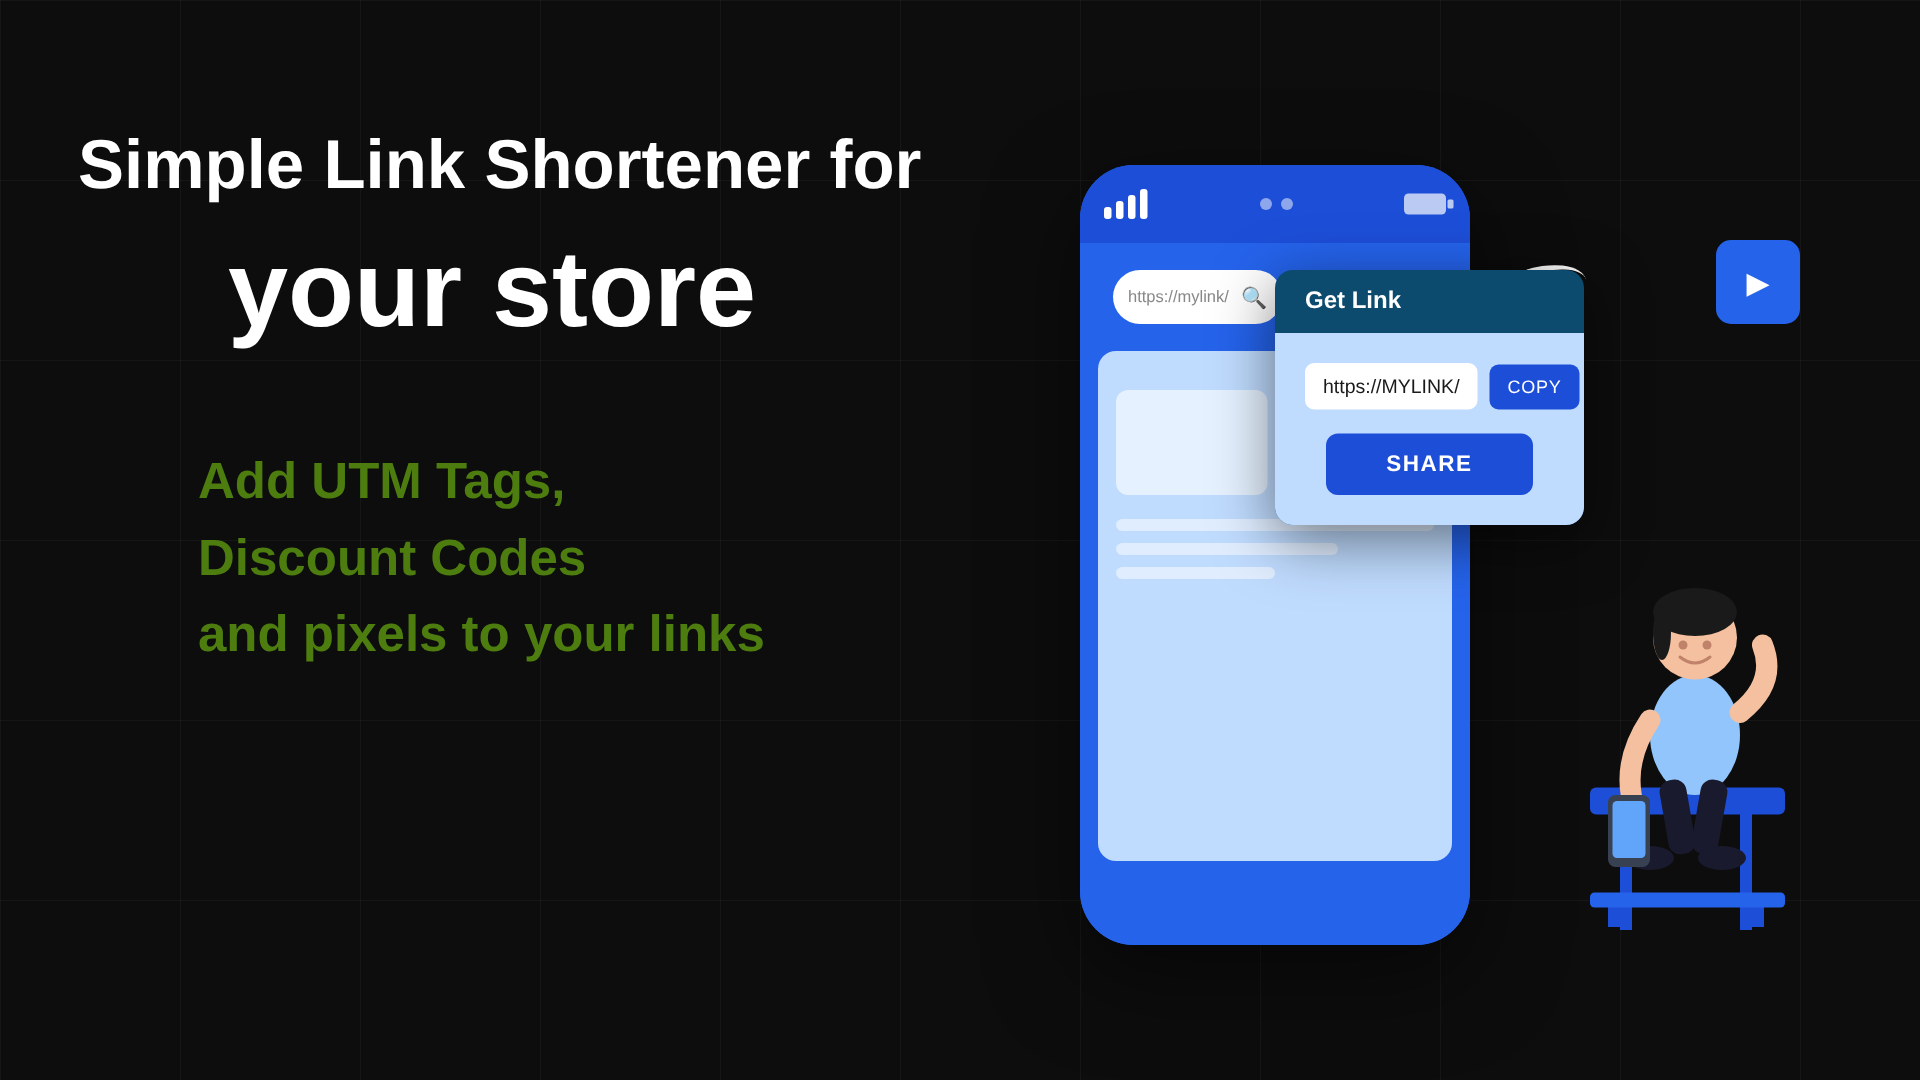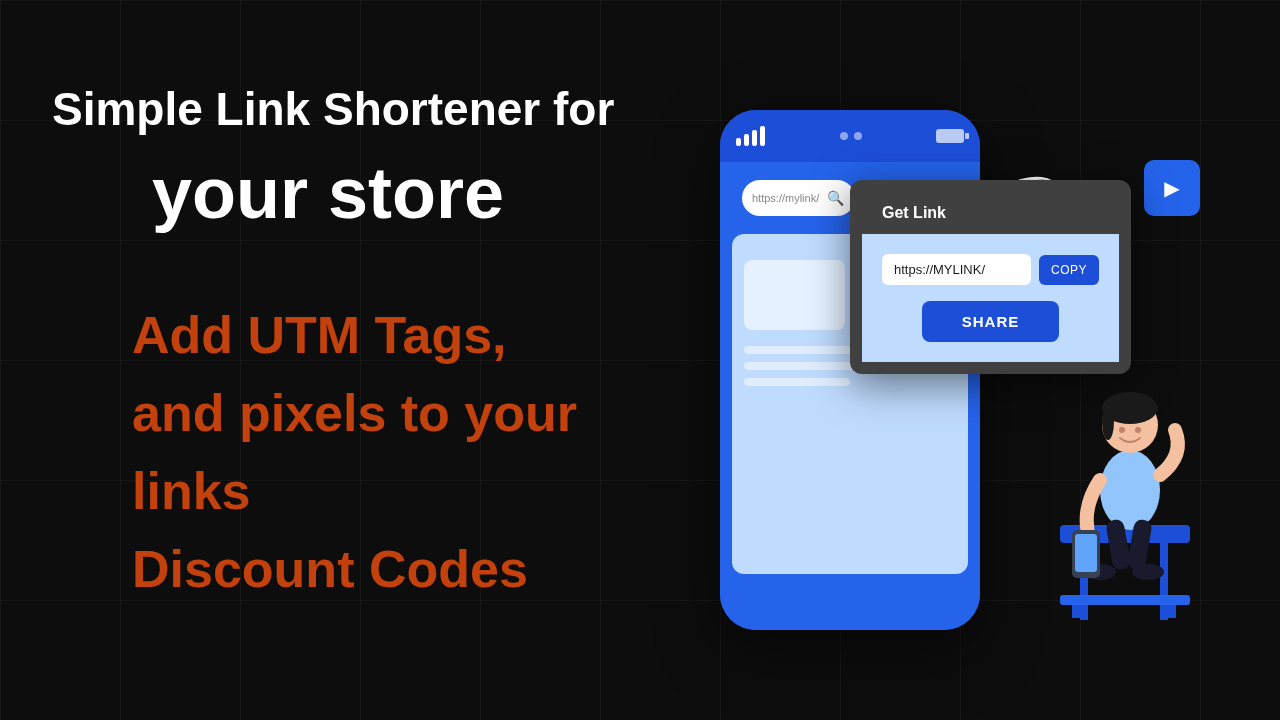--- a/index.html
+++ b/index.html
@@ -46,22 +46,22 @@
       margin-top: 10px;
       margin-left: 100px;
     }
 
     .features {
       margin-top: 60px;
       margin-left: 80px;
     }
 
     .feature-line {
-      color: #c2410c;
-      font-size: 52px;
+      color: #4d7c0f;
+      font-size: 34px;
       font-weight: 600;
       line-height: 1.5;
     }
 
     
     .right-section {
       position: absolute;
       right: 60px;
       top: 60px;
       width: 600px;
@@ -215,24 +215,24 @@
     }
 
     .content-line:nth-child(2) { width: 70%; }
     .content-line:nth-child(3) { width: 50%; }
 
     
     .get-link-popup {
       position: absolute;
       left: 230px;
       top: 120px;
-      width: 281px;
-      background: #404040;
+      width: 206px;
+      background: #0c4a6e;
       border-radius: 12px;
-      padding: 12px;
+      padding: 0;
       box-shadow: 0 10px 40px rgba(0,0,0,0.5);
       overflow: hidden;
     }
 
     .get-link-header {
       padding: 12px 20px;
       color: white;
       font-size: 16px;
       font-weight: 600;
     }
@@ -333,22 +333,22 @@
 <body>
 
 <div class="grid-bg"></div>
 
 <div class="left-section">
   <div class="headline">Simple Link Shortener for</div>
   <div class="headline-sub">your store</div>
 
   <div class="features">
     <div class="feature-line">Add UTM Tags,</div>
+    <div class="feature-line">Discount Codes</div>
     <div class="feature-line">and pixels to your links</div>
-    <div class="feature-line">Discount Codes</div>
   </div>
 </div>
 
 <div class="right-section">
 
   <div class="curved-line"></div>
 
   <div class="floating-arrow-icon"></div>
 
   <div class="phone-mockup">

